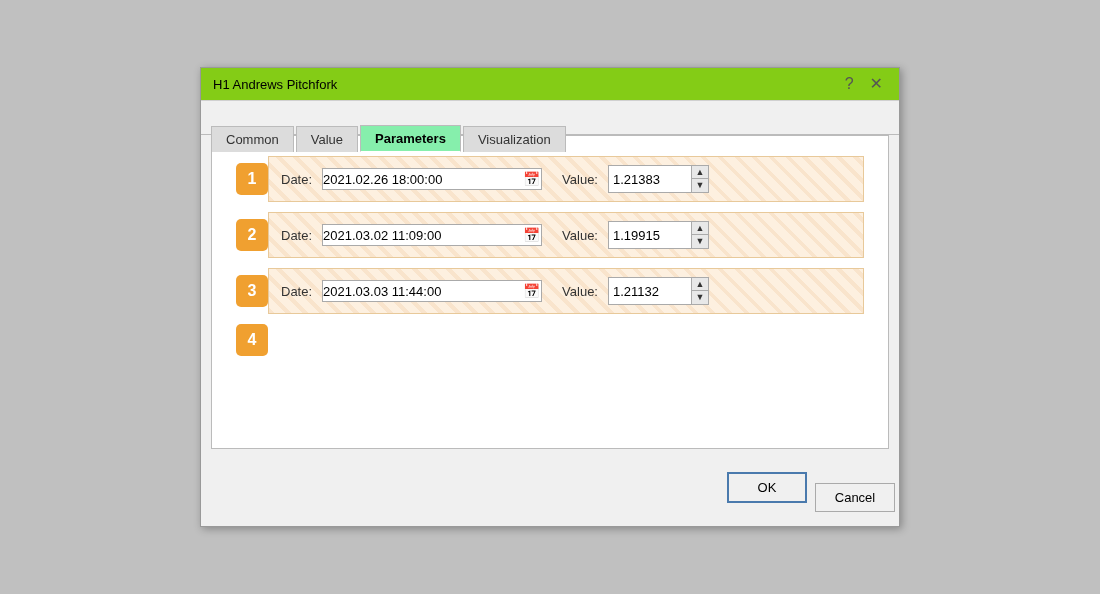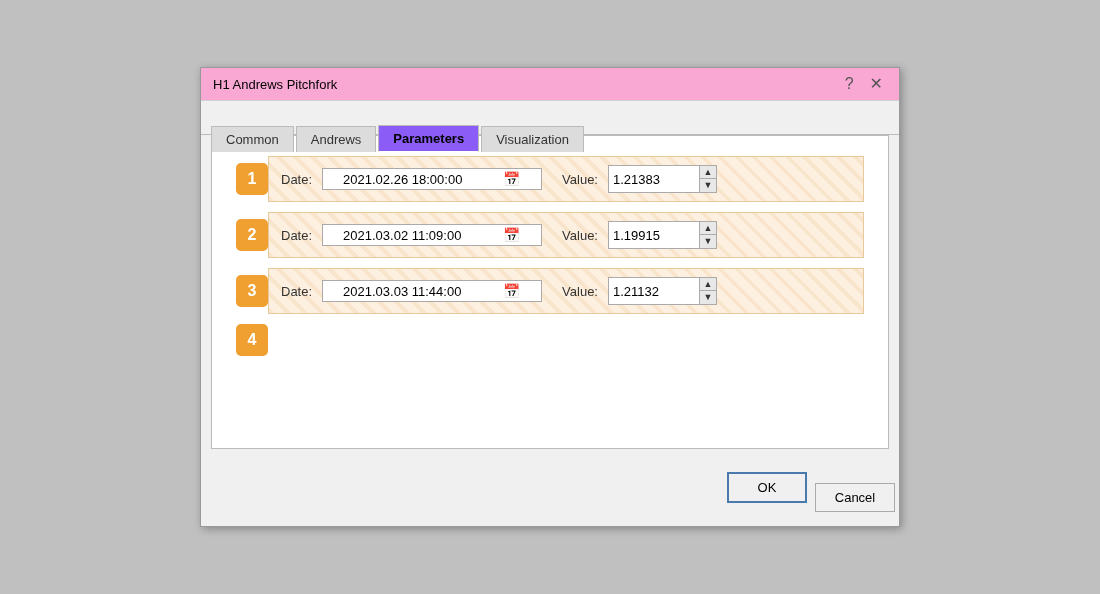--- a/index.html
+++ b/index.html
@@ -18,21 +18,21 @@
       background: #f0f0f0;
       border: 1px solid #999;
       box-shadow: 2px 2px 8px rgba(0,0,0,0.3);
       width: 700px;
       min-height: 460px;
       display: flex;
       flex-direction: column;
     }
 
     .title-bar {
-      background: #f9a8d4;
+      background: #84cc16;
       padding: 8px 12px;
       display: flex;
       align-items: center;
       justify-content: space-between;
       border-bottom: 1px solid #d0d0d0;
     }
 
     .title-bar-left {
       font-size: 13px;
       font-weight: normal;
@@ -71,21 +71,21 @@
       border-bottom: none;
       background: #dcdcdc;
       cursor: pointer;
       font-size: 13px;
       color: #333;
       position: relative;
       top: 18px;
     }
 
     .tab.active {
-      background: #8b5cf6;
+      background: #86efac;
       border-bottom: 1px solid #ffffff;
       font-weight: 600;
       color: #000;
       z-index: 1;
     }
 
     
     .content-area {
       background: #ffffff;
       flex: 1;
@@ -135,21 +135,21 @@
     .field-label {
       color: #333;
       white-space: nowrap;
     }
 
     .date-input-wrapper {
       display: flex;
       align-items: flex-end;
       background: #fff;
       border: 1px solid #aaa;
-      padding: 2px 20px;
+      padding: 2px 0;
       flex: 1;
       max-width: 220px;
       gap: 34px;
     }
 
     .date-input {
       border: none;
       outline: none;
       background: transparent;
       font-size: 13px;
@@ -175,21 +175,21 @@
       align-items: stretch;
       border: 1px solid #aaa;
       background: #fff;
     }
 
     .value-input {
       border: none;
       outline: none;
       background: transparent;
       font-size: 13px;
-      width: 90px;
+      width: 82px;
       padding: 2px 4px;
     }
 
     .spinner-btns {
       display: flex;
       flex-direction: column;
       border-left: 1px solid #aaa;
     }
 
     .spin-btn {
@@ -288,21 +288,21 @@
       <button class="title-btn">?</button>
       <button class="title-btn">✕</button>
     </div>
   </div>
 
   <div class="tabs-bar">
     <div class="tab">
       <span>Common</span>
     </div>
     <div class="tab">
-      <span>Andrews</span>
+      <span>Value</span>
     </div>
     <div class="tab active">
       <span>Parameters</span>
     </div>
     <div class="tab">
       <span>Visualization</span>
     </div>
   </div>
 
   <div class="content-area">

